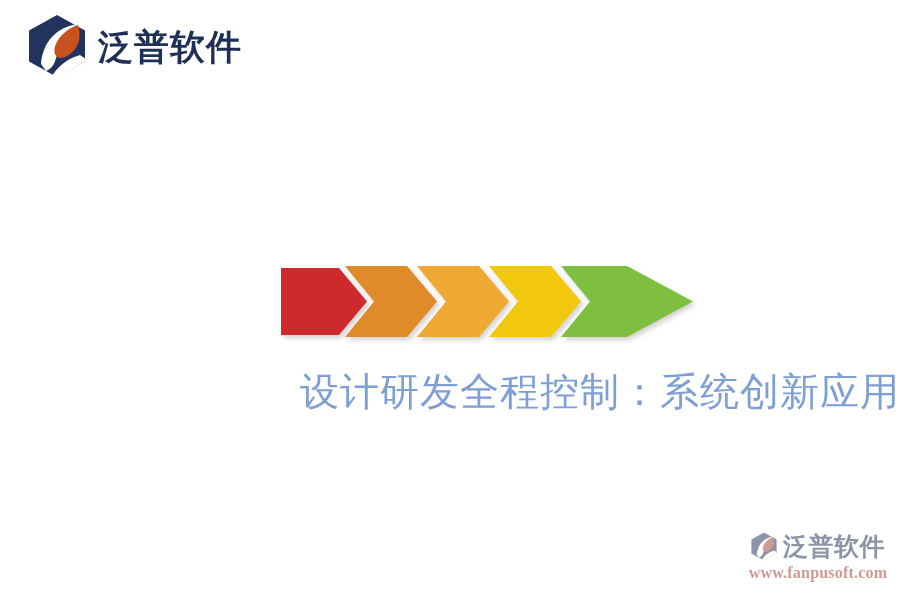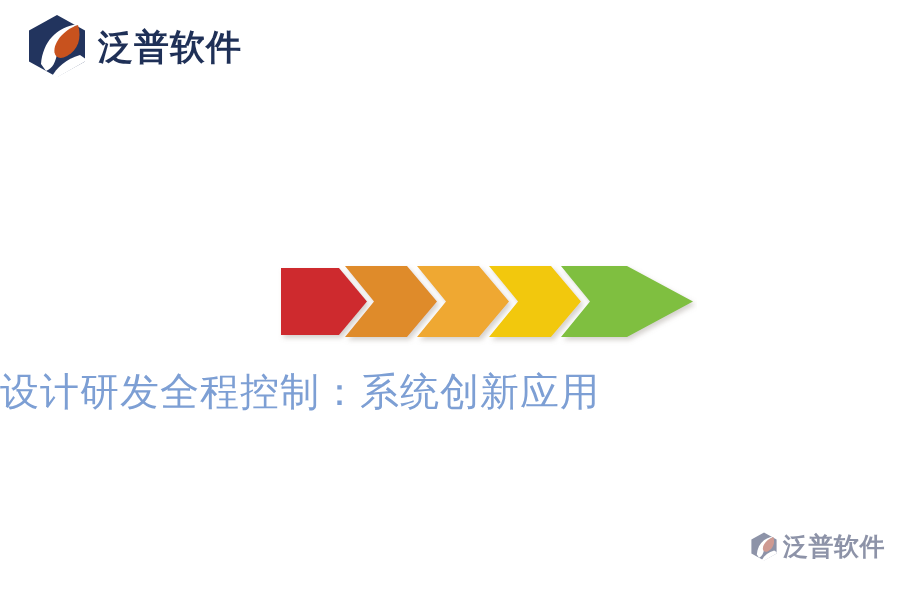--- a/index.html
+++ b/index.html
@@ -66,21 +66,21 @@
     width: 100%;
     height: 100%;
   }
 
   
   .title {
     position: absolute;
     left: 0;
     right: 0;
     top: 368px;
-    text-align: left;
+    text-align: right;
     font-size: 39px;
     font-weight: normal;
     color: #7d9fd4;
     letter-spacing: 1px;
     line-height: 1.25;
     white-space: nowrap;
   }
 
   
   .watermark {
@@ -172,13 +172,14 @@
     <span class="wm-mark">
       <svg viewBox="0 0 28 29" xmlns="http://www.w3.org/2000/svg" aria-hidden="true">
         <path d="M14 0.6 L26.6 7.5 L26.6 21.5 L14 28.4 L1.4 21.5 L1.4 7.5 Z" fill="#8d93a8"></path>
         <path d="M6.8 22.6 C7.6 12.8, 13.5 6, 23.4 4.6 C17.9 8.3, 14.8 13.3, 13.9 18.2 C13.2 21.8, 12.1 24.4, 9 25.7 Z" fill="#ffffff"></path>
         <path d="M23.4 5 C25.2 10.8, 23.4 16.2, 18.5 18.9 C15.6 20.5, 13.3 19.8, 12.9 17.3 C12.3 13.1, 16.7 7.2, 23.4 5 Z" fill="#cf9a92"></path>
         <path d="M11.2 29 C13.9 24, 17.9 20.4, 24.2 18.6 L26.6 20.1 L26.6 21.5 L14 28.7 Z" fill="#ffffff"></path>
       </svg>
     </span>
     <span class="wm-cn" style="color: rgb(141, 147, 168);">泛普软件</span>
   </div>
+  <div class="wm-url" style="color: rgb(207, 154, 146);">www.fanpusoft.com</div>
 </div>
 
 </body></html>

